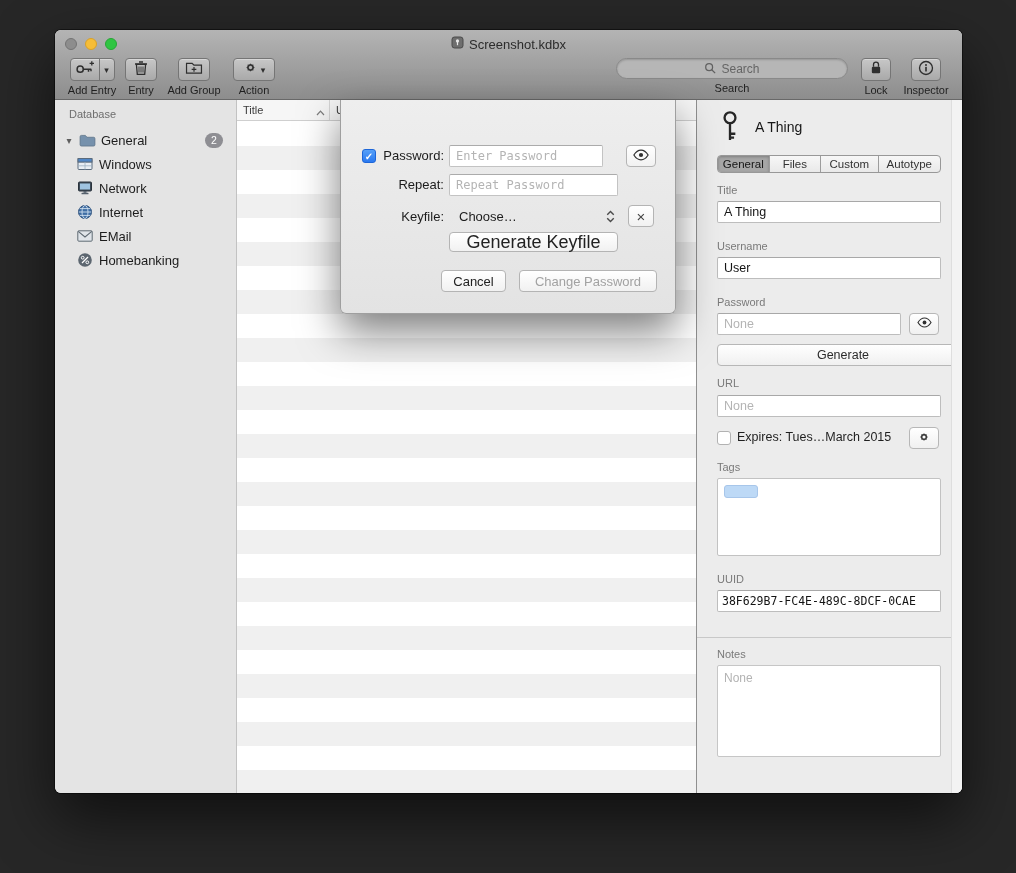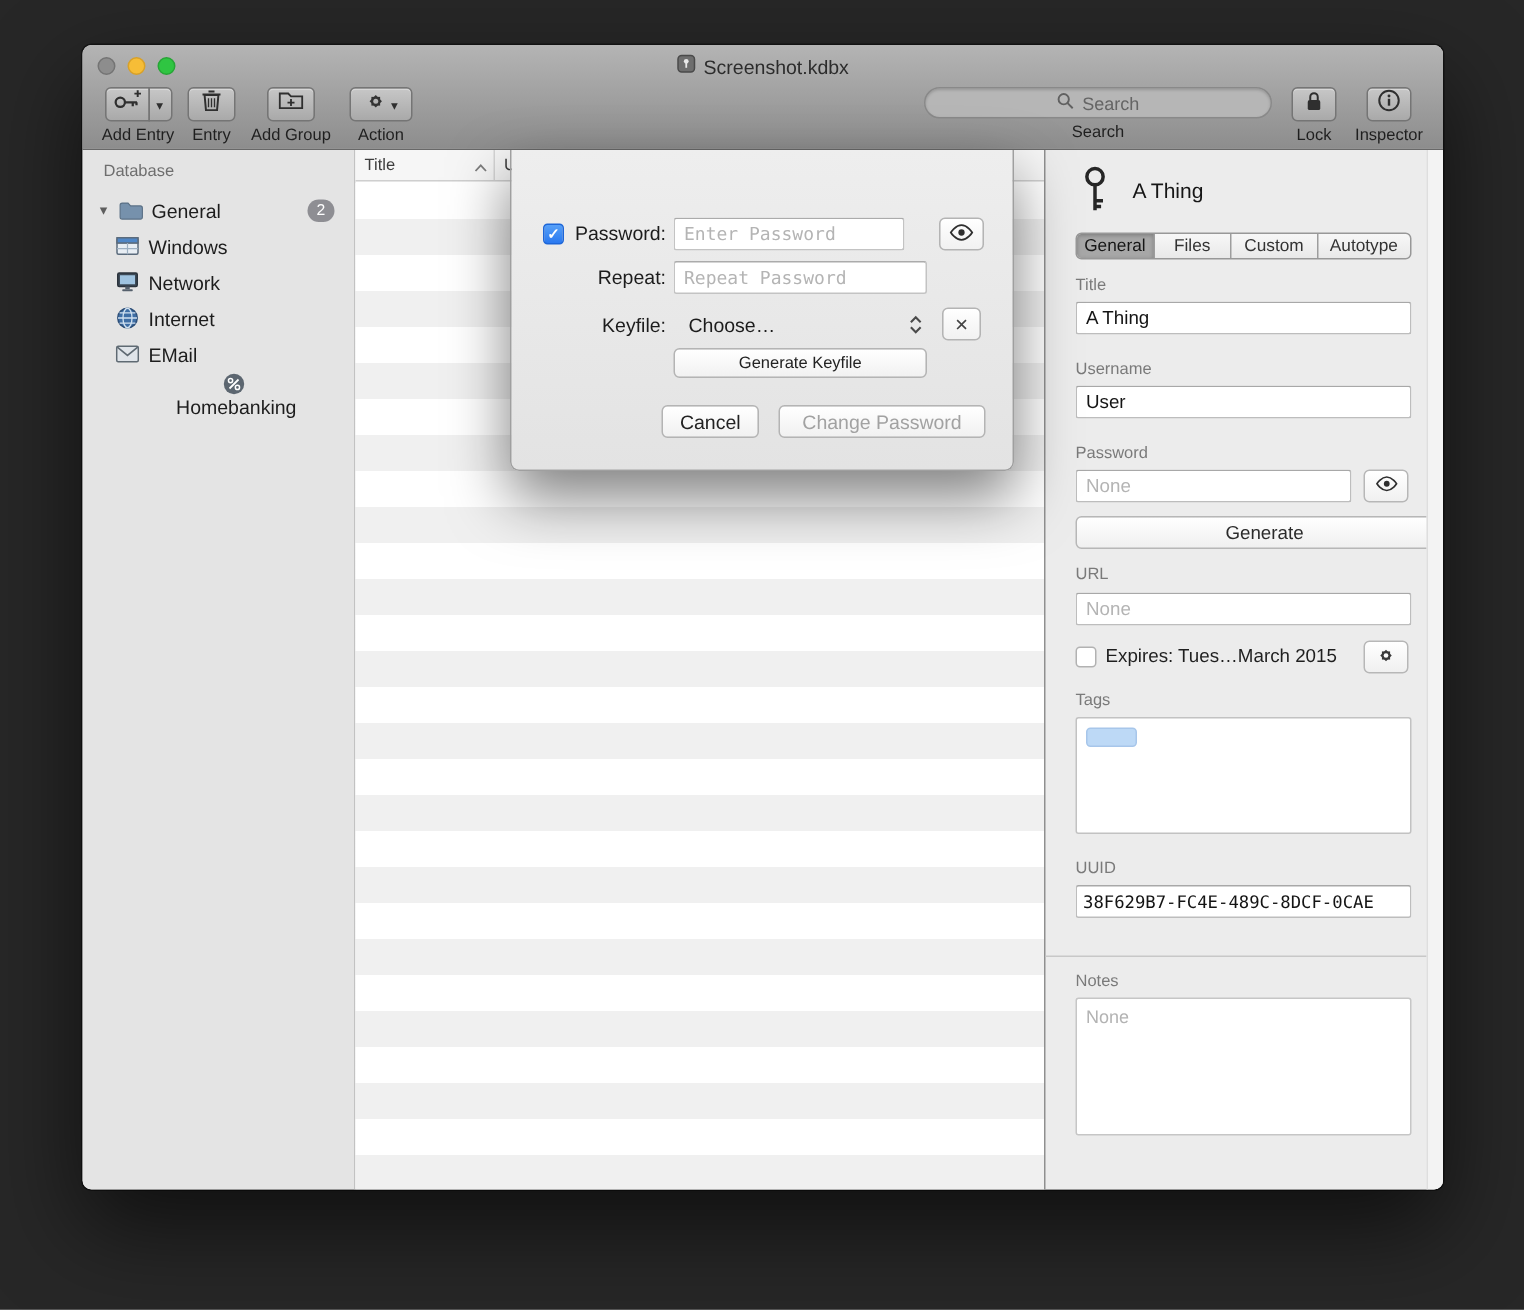--- a/index.html
+++ b/index.html
@@ -293,21 +293,21 @@
       <div class="sb-row sb-child" style="top:124px;">
         <span class="sb-icon">
           <svg width="16" height="12" viewBox="0 0 16 12">
               <rect x="0.8" y="0.8" width="14.4" height="10.4" rx="1" fill="#dfe4e9" stroke="#5f6a73"></rect>
               <path d="M1.2 1.4 L8 7 L14.8 1.4" fill="none" stroke="#5f6a73" stroke-width="1.1"></path>
             </svg>
         </span>
         <span class="sb-label">EMail</span>
       </div>
 
-      <div class="sb-row sb-child" style="top:148px;flex-direction:column;">
+      <div class="sb-row sb-child" style="top:148px;">
         <span class="sb-icon">
           <svg width="16" height="16" viewBox="0 0 16 16">
               <circle cx="8" cy="8" r="6.8" fill="#5c6670"></circle>
               <path d="M5 11 L11 5" stroke="#fff" stroke-width="1.2"></path>
               <circle cx="5.7" cy="5.7" r="1.4" fill="none" stroke="#fff" stroke-width="1"></circle>
               <circle cx="10.3" cy="10.3" r="1.4" fill="none" stroke="#fff" stroke-width="1"></circle>
             </svg>
         </span>
         <span class="sb-label">Homebanking</span>
       </div>
@@ -424,19 +424,19 @@
       <span class="chevrons">
         <svg width="9" height="13" viewBox="0 0 8 12">
             <path d="M1 4.4 L4 1.4 L7 4.4 M1 7.6 L4 10.6 L7 7.6" stroke="#4a4a4a" fill="none" stroke-width="1.3"></path>
           </svg>
       </span>
     </div>
     <div class="sheet-btn icon-btn clear-btn">
       <span>×</span>
     </div>
 
-    <div class="sheet-btn" style="left:108px;top:132px;width:169px;height:20px;font-size:11px;">Generate Keyfile</div>
+    <div class="sheet-btn" style="left:108px;top:132px;width:169px;height:20px;font-size:18px;">Generate Keyfile</div>
 
     <div class="sheet-btn" style="left:100px;top:170px;width:65px;">Cancel</div>
     <div class="sheet-btn disabled" style="left:178px;top:170px;width:138px;">Change Password</div>
   </div>
 
 </div>
 
 </body></html>

